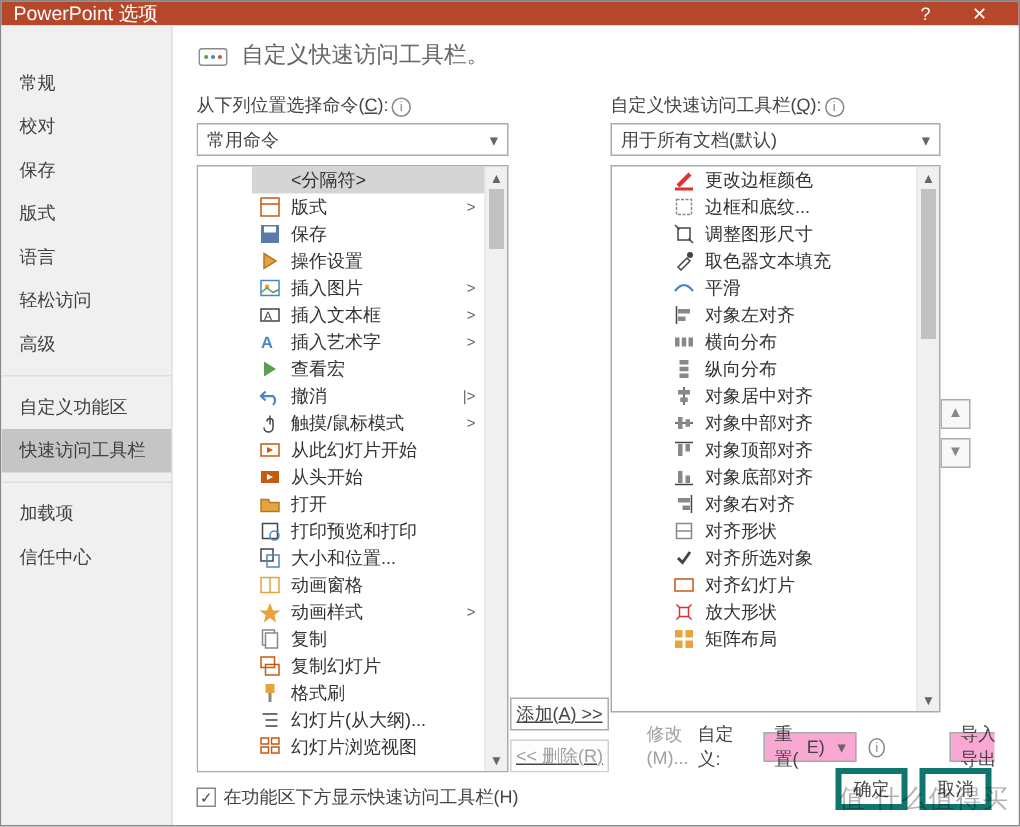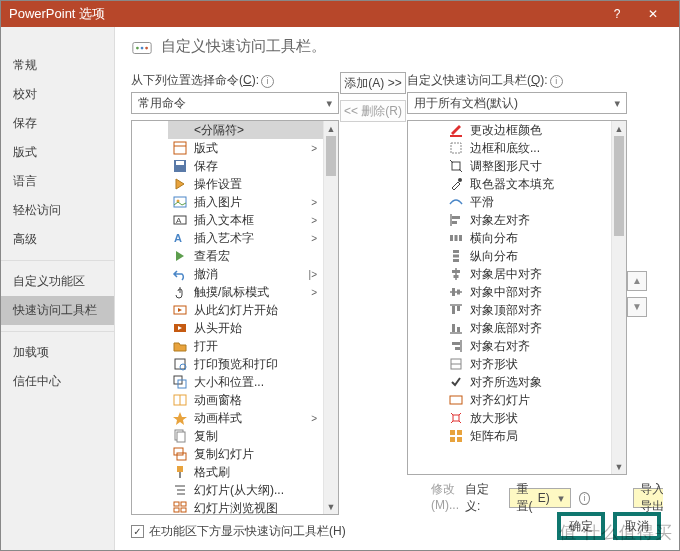--- a/index.html
+++ b/index.html
@@ -1,34 +1,34 @@
 <!DOCTYPE html>
 <html><head>
 <meta charset="utf-8">
 <style>
 * { margin: 0; padding: 0; box-sizing: border-box; font-family: "Microsoft YaHei", "Segoe UI", sans-serif; }
 body { background: #f3f3f3; font-size: 12px; color: #444; }
 .window { width: 680px; height: 551px; background: #fff; border: 1px solid #888; display: flex; flex-direction: column; }
-.titlebar { background: #b7472a; color: #fff; height: 26px; display: flex; align-items: center; padding: 0 8px; }
+.titlebar { background: #b7472a; color: #fff; height: 16px; display: flex; align-items: center; padding: 0 8px; }
 .titlebar .title { flex: 1; font-size: 13px; }
 .titlebar .tbtn { width: 36px; height: 30px; display: flex; align-items: center; justify-content: center; cursor: pointer; }
 .body { flex: 1; display: flex; overflow: hidden; background: #fff; }
 .sidebar { width: 114px; background: #f0f0f0; border-right: 1px solid #ddd; padding-top: 24px; }
 .sidebar .item { padding: 6px 12px; cursor: pointer; font-size: 12px; color: #404040; }
 .sidebar .item.selected { background: #c5c5c5; }
 .sidebar .sep { height: 1px; background: #ddd; margin: 6px 0; }
 .main { flex: 1; padding: 10px 16px; display: flex; flex-direction: column; overflow: hidden; }
 .header { display: flex; gap: 8px; margin-bottom: 10px; }
 .header .hicon svg { width: 22px; height: 22px; }
 .header .htext { font-size: 15px; color: #666; }
 .cols { display: flex; flex: 1; overflow: hidden; }
 .col { display: flex; flex-direction: column; }
 .col-left { width: 208px; }
 .col-right { width: 220px; }
-.col-mid { width: 68px; justify-content: flex-start; align-items: center; gap: 6px; }
+.col-mid { width: 68px; justify-content: flex-end; align-items: center; gap: 6px; text-decoration: underline; }
 .col-far { width: 20px; justify-content: center; gap: 6px; align-items: center; }
 .lbl { font-size: 12px; margin-bottom: 3px; color: #444; }
 .lbl .u { text-decoration: underline; }
 .info { display: inline-flex; width: 13px; height: 13px; border: 1px solid #888; border-radius: 50%; align-items: center; justify-content: center; font-size: 9px; color: #888; margin-left: 2px; }
 .dd { background: #fff; border: 1px solid #ababab; height: 22px; display: flex; align-items: center; padding: 0 6px; position: relative; cursor: pointer; font-size: 12px; margin-bottom: 6px; }
 .dd::after { content: "▾"; position: absolute; right: 6px; color: #666; font-size: 11px; }
 .listbox { flex: 1; border: 1px solid #ababab; background: #fff; overflow: hidden; position: relative; display: flex; }
 .listbox .inner { flex: 1; overflow-y: hidden; }
 .listbox .row { height: 18px; display: flex; align-items: center; padding: 0 4px; gap: 6px; font-size: 12px; color: #333; position: relative; margin-left: 36px; }
 .listbox .row.sel { background: #d5d5d5; }
@@ -39,21 +39,21 @@
 .listbox .sb .arr { height: 15px; display: flex; align-items: center; justify-content: center; font-size: 9px; color: #666; cursor: pointer; }
 .listbox .sb .track { flex: 1; position: relative; }
 .listbox .sb .thumb { position: absolute; left: 2px; right: 2px; top: 0; height: 40px; background: #c1c1c1; cursor: pointer; }
 .btn { background: #fdfdfd; border: 1px solid #ababab; height: 22px; display: flex; align-items: center; justify-content: center; font-size: 12px; width: 66px; cursor: pointer; }
 .btn.dis { color: #a0a0a0; border-color: #d0d0d0; cursor: default; }
 .sqbtn { width: 20px; height: 20px; border: 1px solid #ababab; background: #f8f8f8; display: flex; align-items: center; justify-content: center; color: #888; cursor: pointer; font-size: 10px; }
 .under { margin-top: 6px; display: flex; flex-direction: row; gap: 6px; }
 .under .modify { color: #a0a0a0; font-size: 12px; margin-left: 24px; }
 .under .line { display: flex; align-items: center; gap: 6px; font-size: 12px; }
 .under .line .lbl2 { width: 46px; }
-.under .ddsm { border: 1px solid #ababab; height: 20px; padding: 0 20px 0 6px; display: flex; align-items: center; position: relative; background: #fef9c3; cursor: pointer; font-size: 12px; }
+.under .ddsm { border: 1px solid #ababab; height: 20px; padding: 0 20px 0 6px; display: flex; align-items: center; position: relative; background: #f9a8d4; cursor: pointer; font-size: 12px; }
 .under .ddsm::after { content: "▾"; position: absolute; right: 6px; color: #666; font-size: 11px; }
 .footer-chk { display: flex; align-items: center; gap: 5px; margin-top: 8px; font-size: 12px; }
 .footer-chk .cb { width: 13px; height: 13px; border: 1px solid #888; display: flex; align-items: center; justify-content: center; font-size: 10px; color: #444; }
 .okcancel { position: absolute; bottom: 10px; right: 18px; display: flex; gap: 8px; }
 .okcancel .b { width: 48px; height: 28px; border: 4px solid #0f766e; background: #fdfdfd; display: flex; align-items: center; justify-content: center; font-size: 12px; cursor: pointer; }
 .watermark { position: absolute; bottom: 6px; right: 6px; font-size: 17px; color: rgba(0,0,0,0.3); font-weight: normal; letter-spacing: 1px; pointer-events: none; }
 .window { position: relative; }
 </style>
 </head>
 <body>

